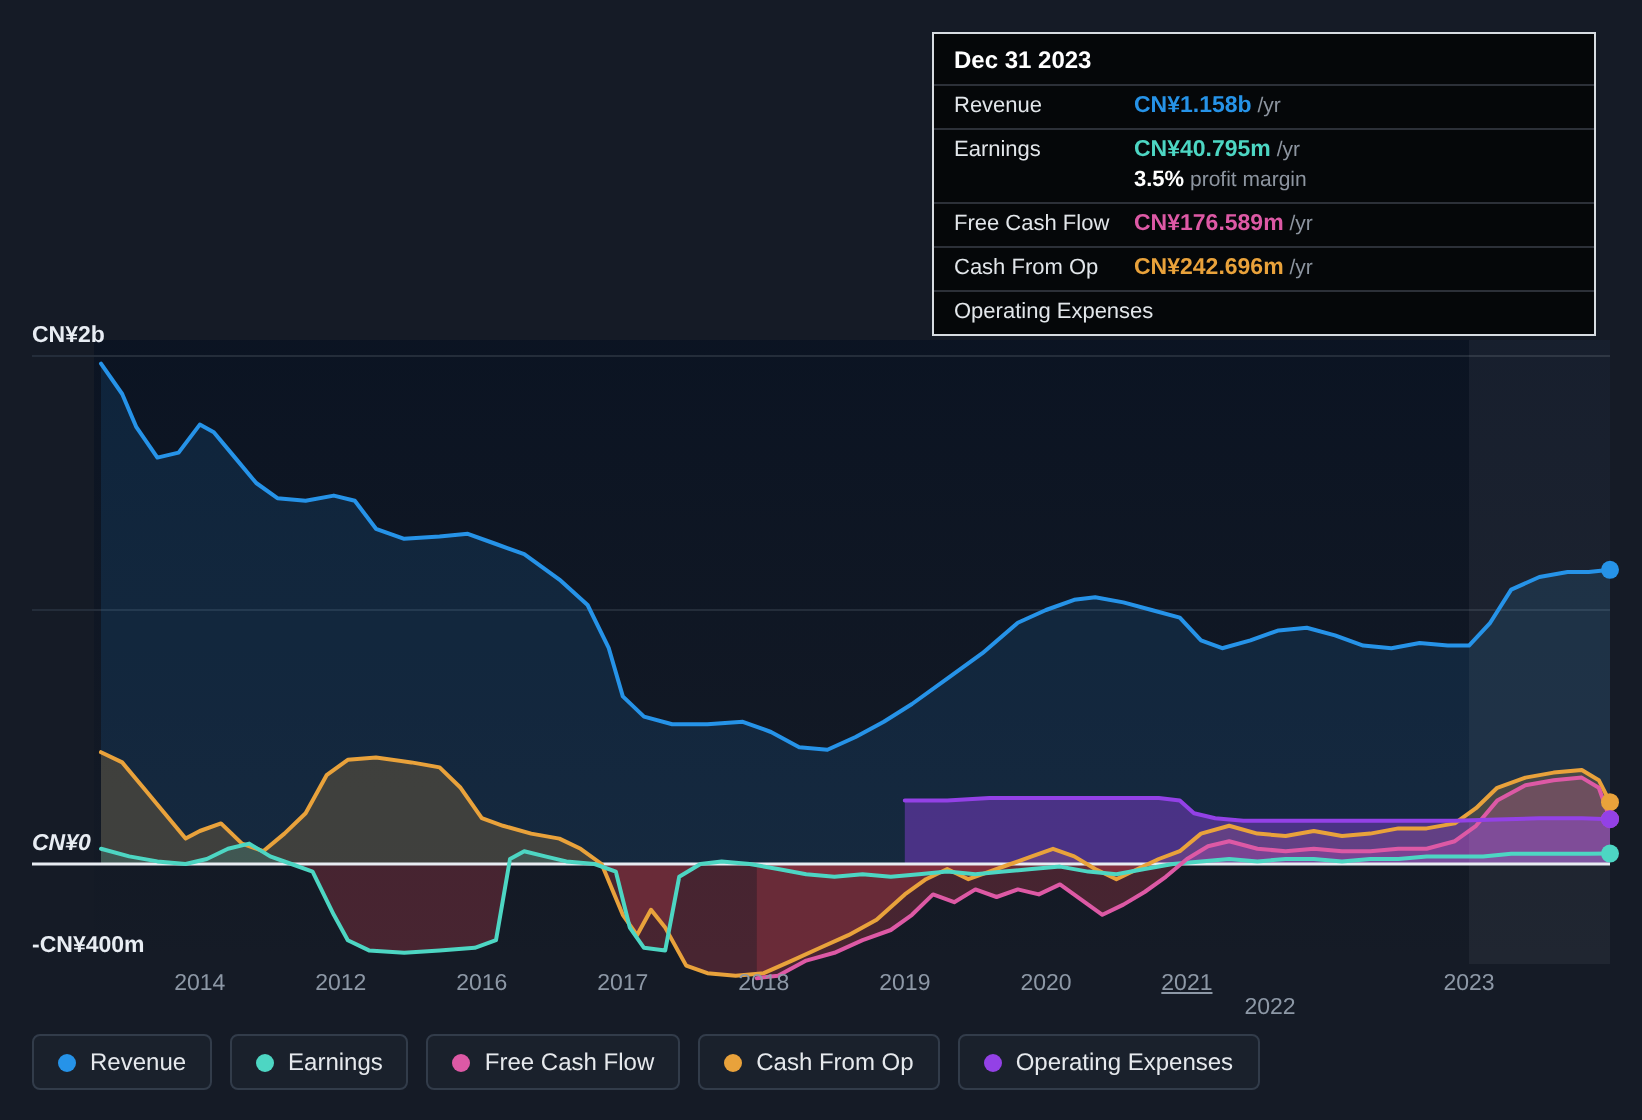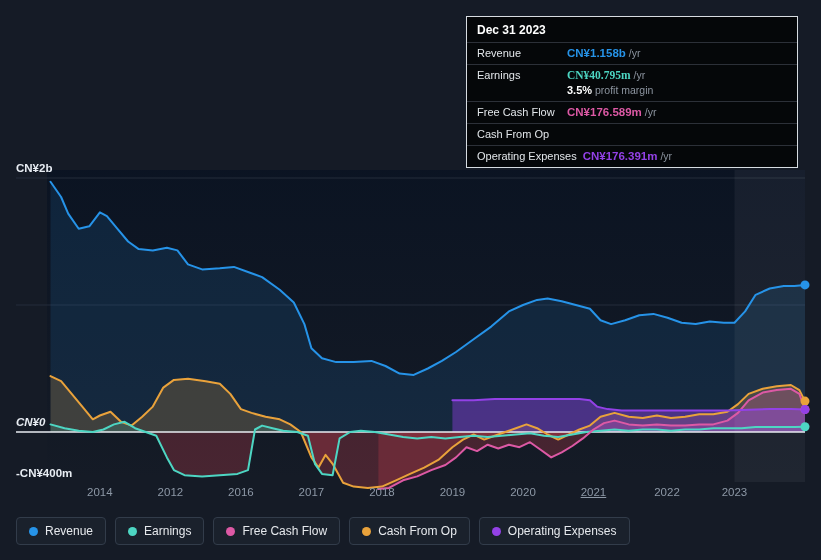--- a/index.html
+++ b/index.html
@@ -79,45 +79,45 @@
     </div>
   <div id="x-labels">
       <div class="xlab" style="left: 77.8837px;">2014</div>
       <div class="xlab" style="left: 148.395px;">2012</div>
       <div class="xlab" style="left: 218.907px;">2016</div>
       <div class="xlab" style="left: 289.419px;">2017</div>
       <div class="xlab" style="left: 359.93px;">2018</div>
       <div class="xlab" style="left: 430.442px;">2019</div>
       <div class="xlab" style="left: 501px;">2020</div>
       <div class="xlab" style="left: 571.465px; text-decoration: underline;">2021</div>
-      <div class="xlab" style="left: 645px;">2022</div>
+      <div class="xlab" style="left: 613px; margin-top: 12px;">2022</div>
       <div class="xlab" style="left: 712.488px;">2023</div>
     </div>
 
   <div class="tooltip">
     <div class="tt-header">Dec 31 2023</div>
     <div id="tt-rows">
         <div class="tt-row">
           <div class="tt-label">Revenue</div>
           <div class="tt-val"><span class="v" style="color: rgb(38, 147, 232);">CN¥1.158b</span><span class="yr"> /yr</span></div>
         </div>
         <div class="tt-row">
           <div class="tt-label">Earnings</div>
-          <div class="tt-val"><span class="v" style="color: rgb(77, 214, 195); font-family: Liberation Serif, serif;">CN¥40.795m</span><span class="yr"> /yr</span><div class="tt-extra"><span class="pct">3.5%</span><span class="pm"> profit margin</span></div></div>
+          <div class="tt-val"><span class="v" style="color: rgb(77, 214, 195);">CN¥40.795m</span><span class="yr"> /yr</span><div class="tt-extra"><span class="pct">3.5%</span><span class="pm"> profit margin</span></div></div>
         </div>
         <div class="tt-row">
           <div class="tt-label">Free Cash Flow</div>
           <div class="tt-val"><span class="v" style="color: rgb(221, 89, 165);">CN¥176.589m</span><span class="yr"> /yr</span></div>
         </div>
         <div class="tt-row">
           <div class="tt-label">Cash From Op</div>
+          <div class="tt-val"><span class="v" style="color: rgb(233, 162, 59);">CN¥242.696m</span><span class="yr"> /yr</span></div>
         </div>
         <div class="tt-row">
           <div class="tt-label">Operating Expenses</div>
-          <div class="tt-val"><span class="v" style="color: rgb(147, 65, 230);">CN¥176.391m</span><span class="yr"> /yr</span></div>
         </div>
       </div>
   </div>
 
   <div class="legend" id="legend">
       <div class="chip">
         <span class="dot" style="background: rgb(38, 147, 232);"></span>
         <span class="lbl">Revenue</span>
       </div>
       <div class="chip">

